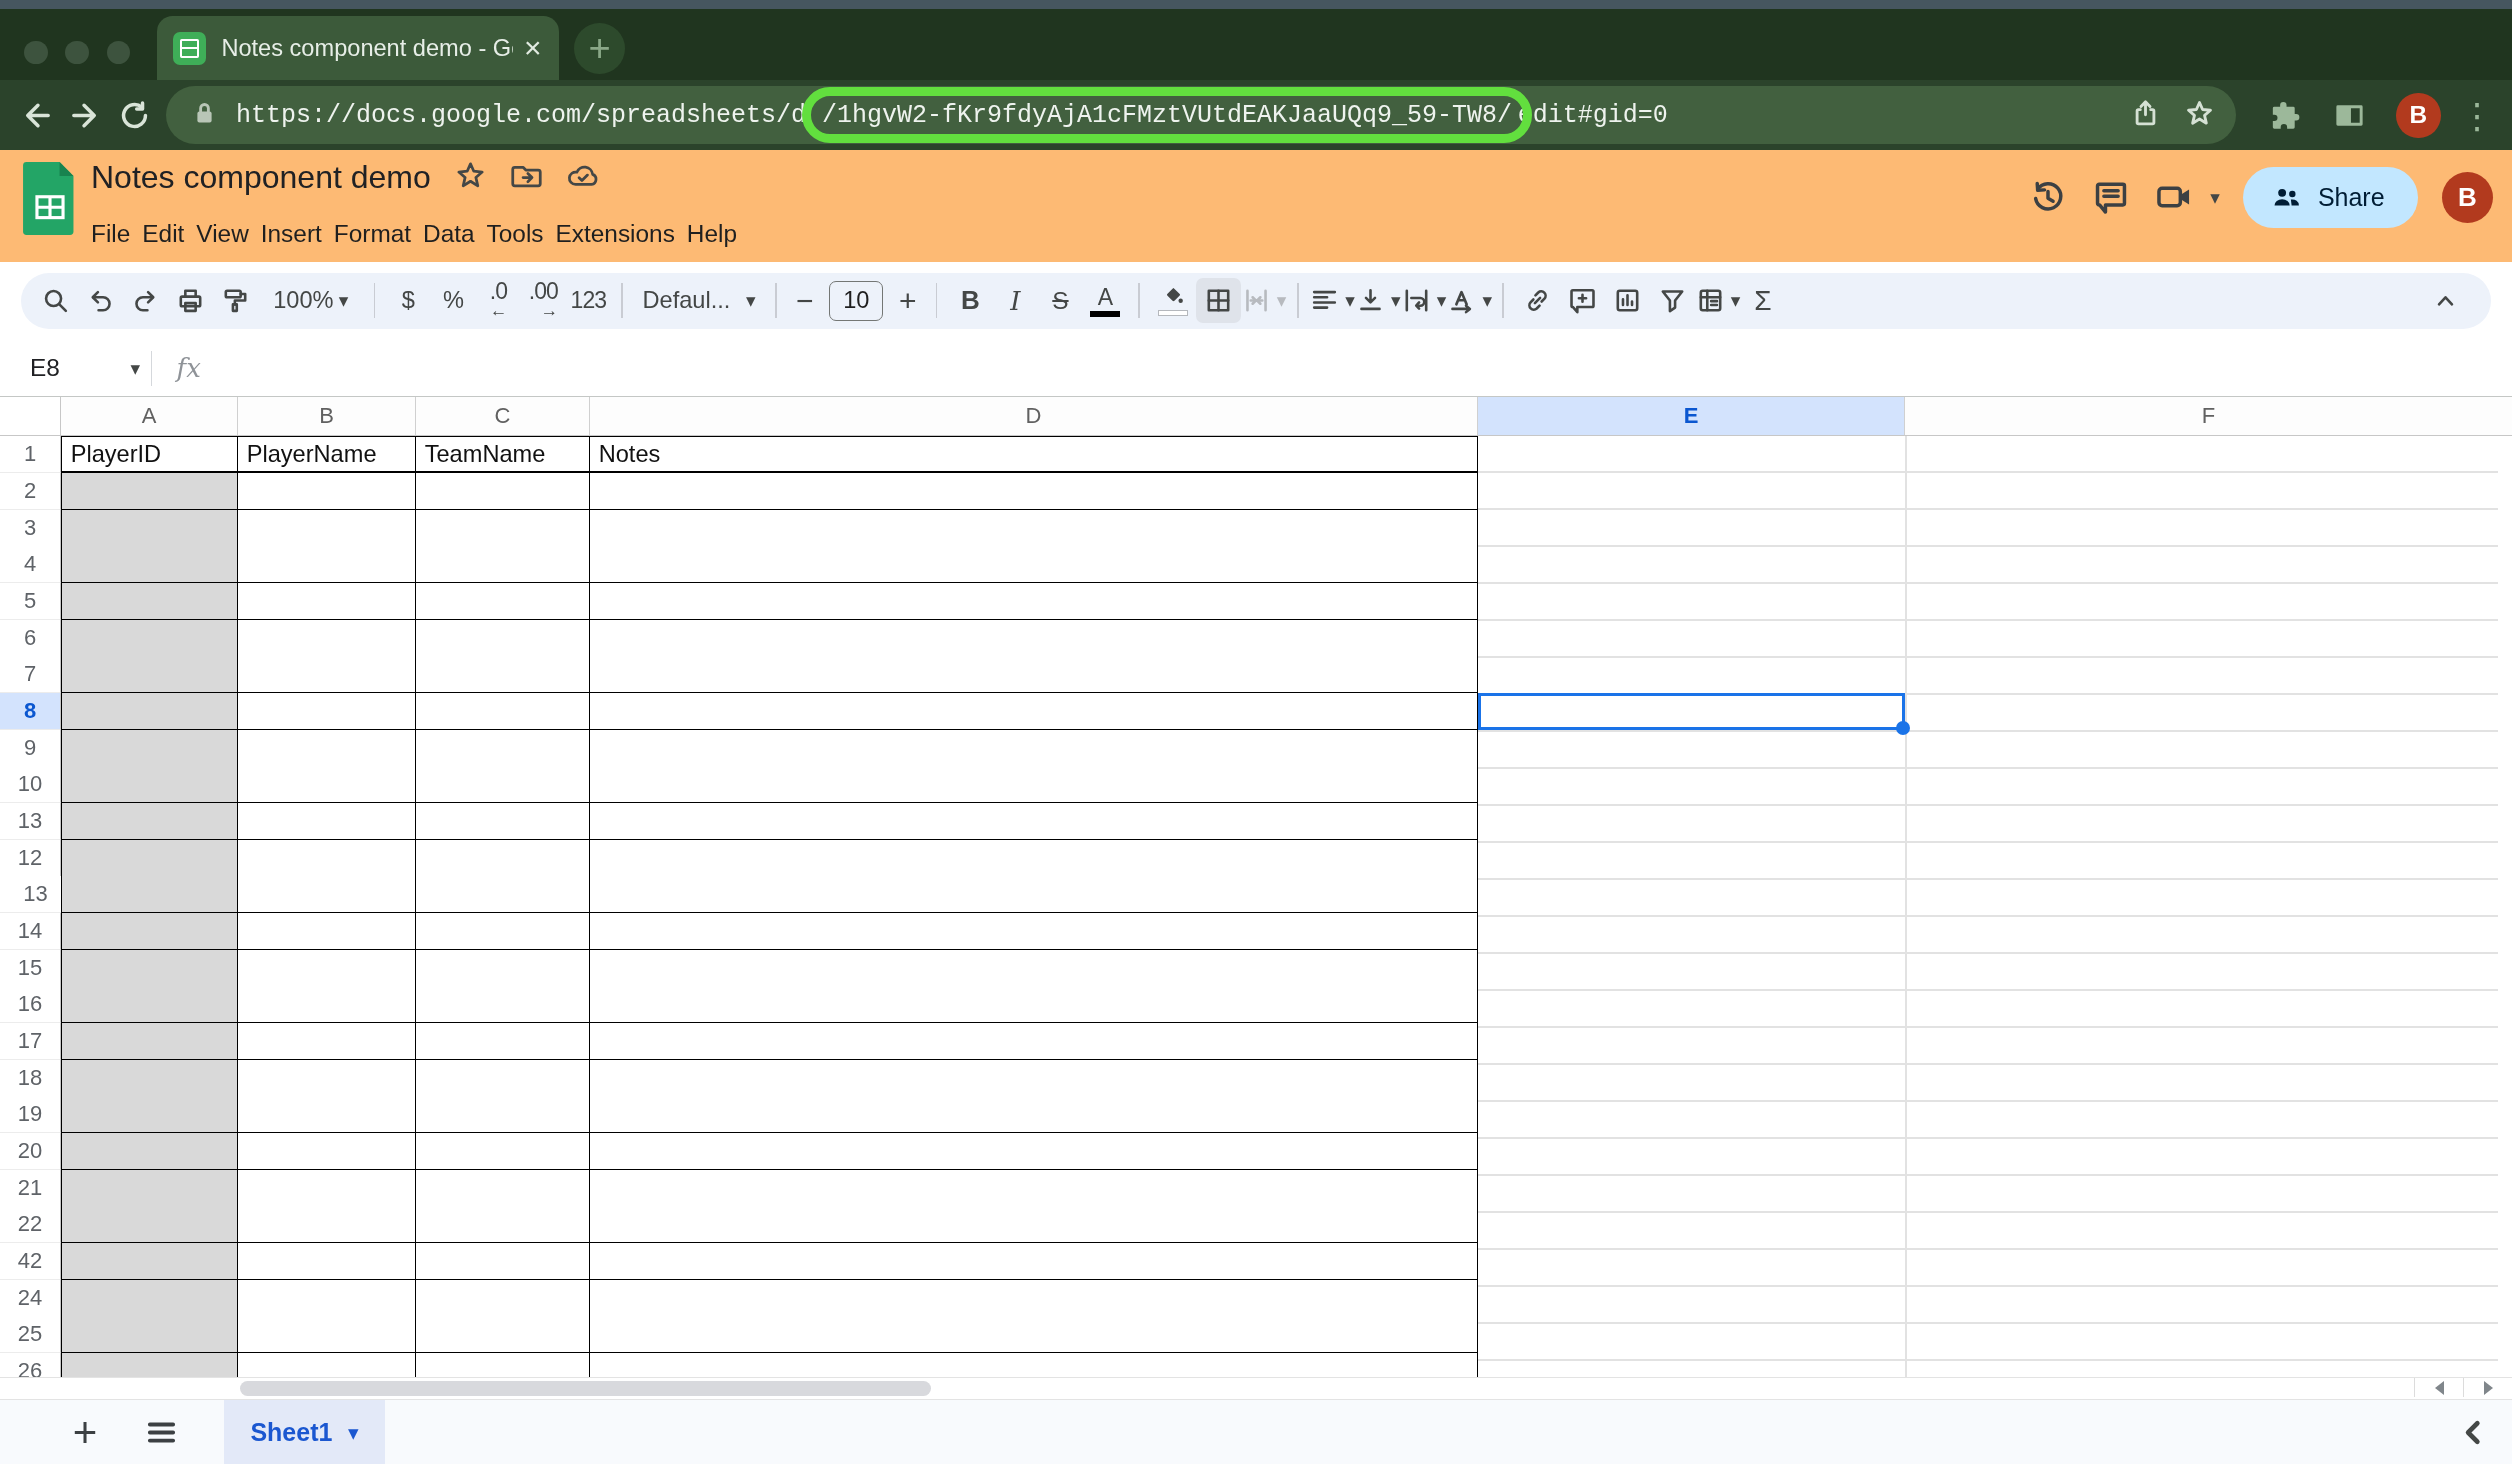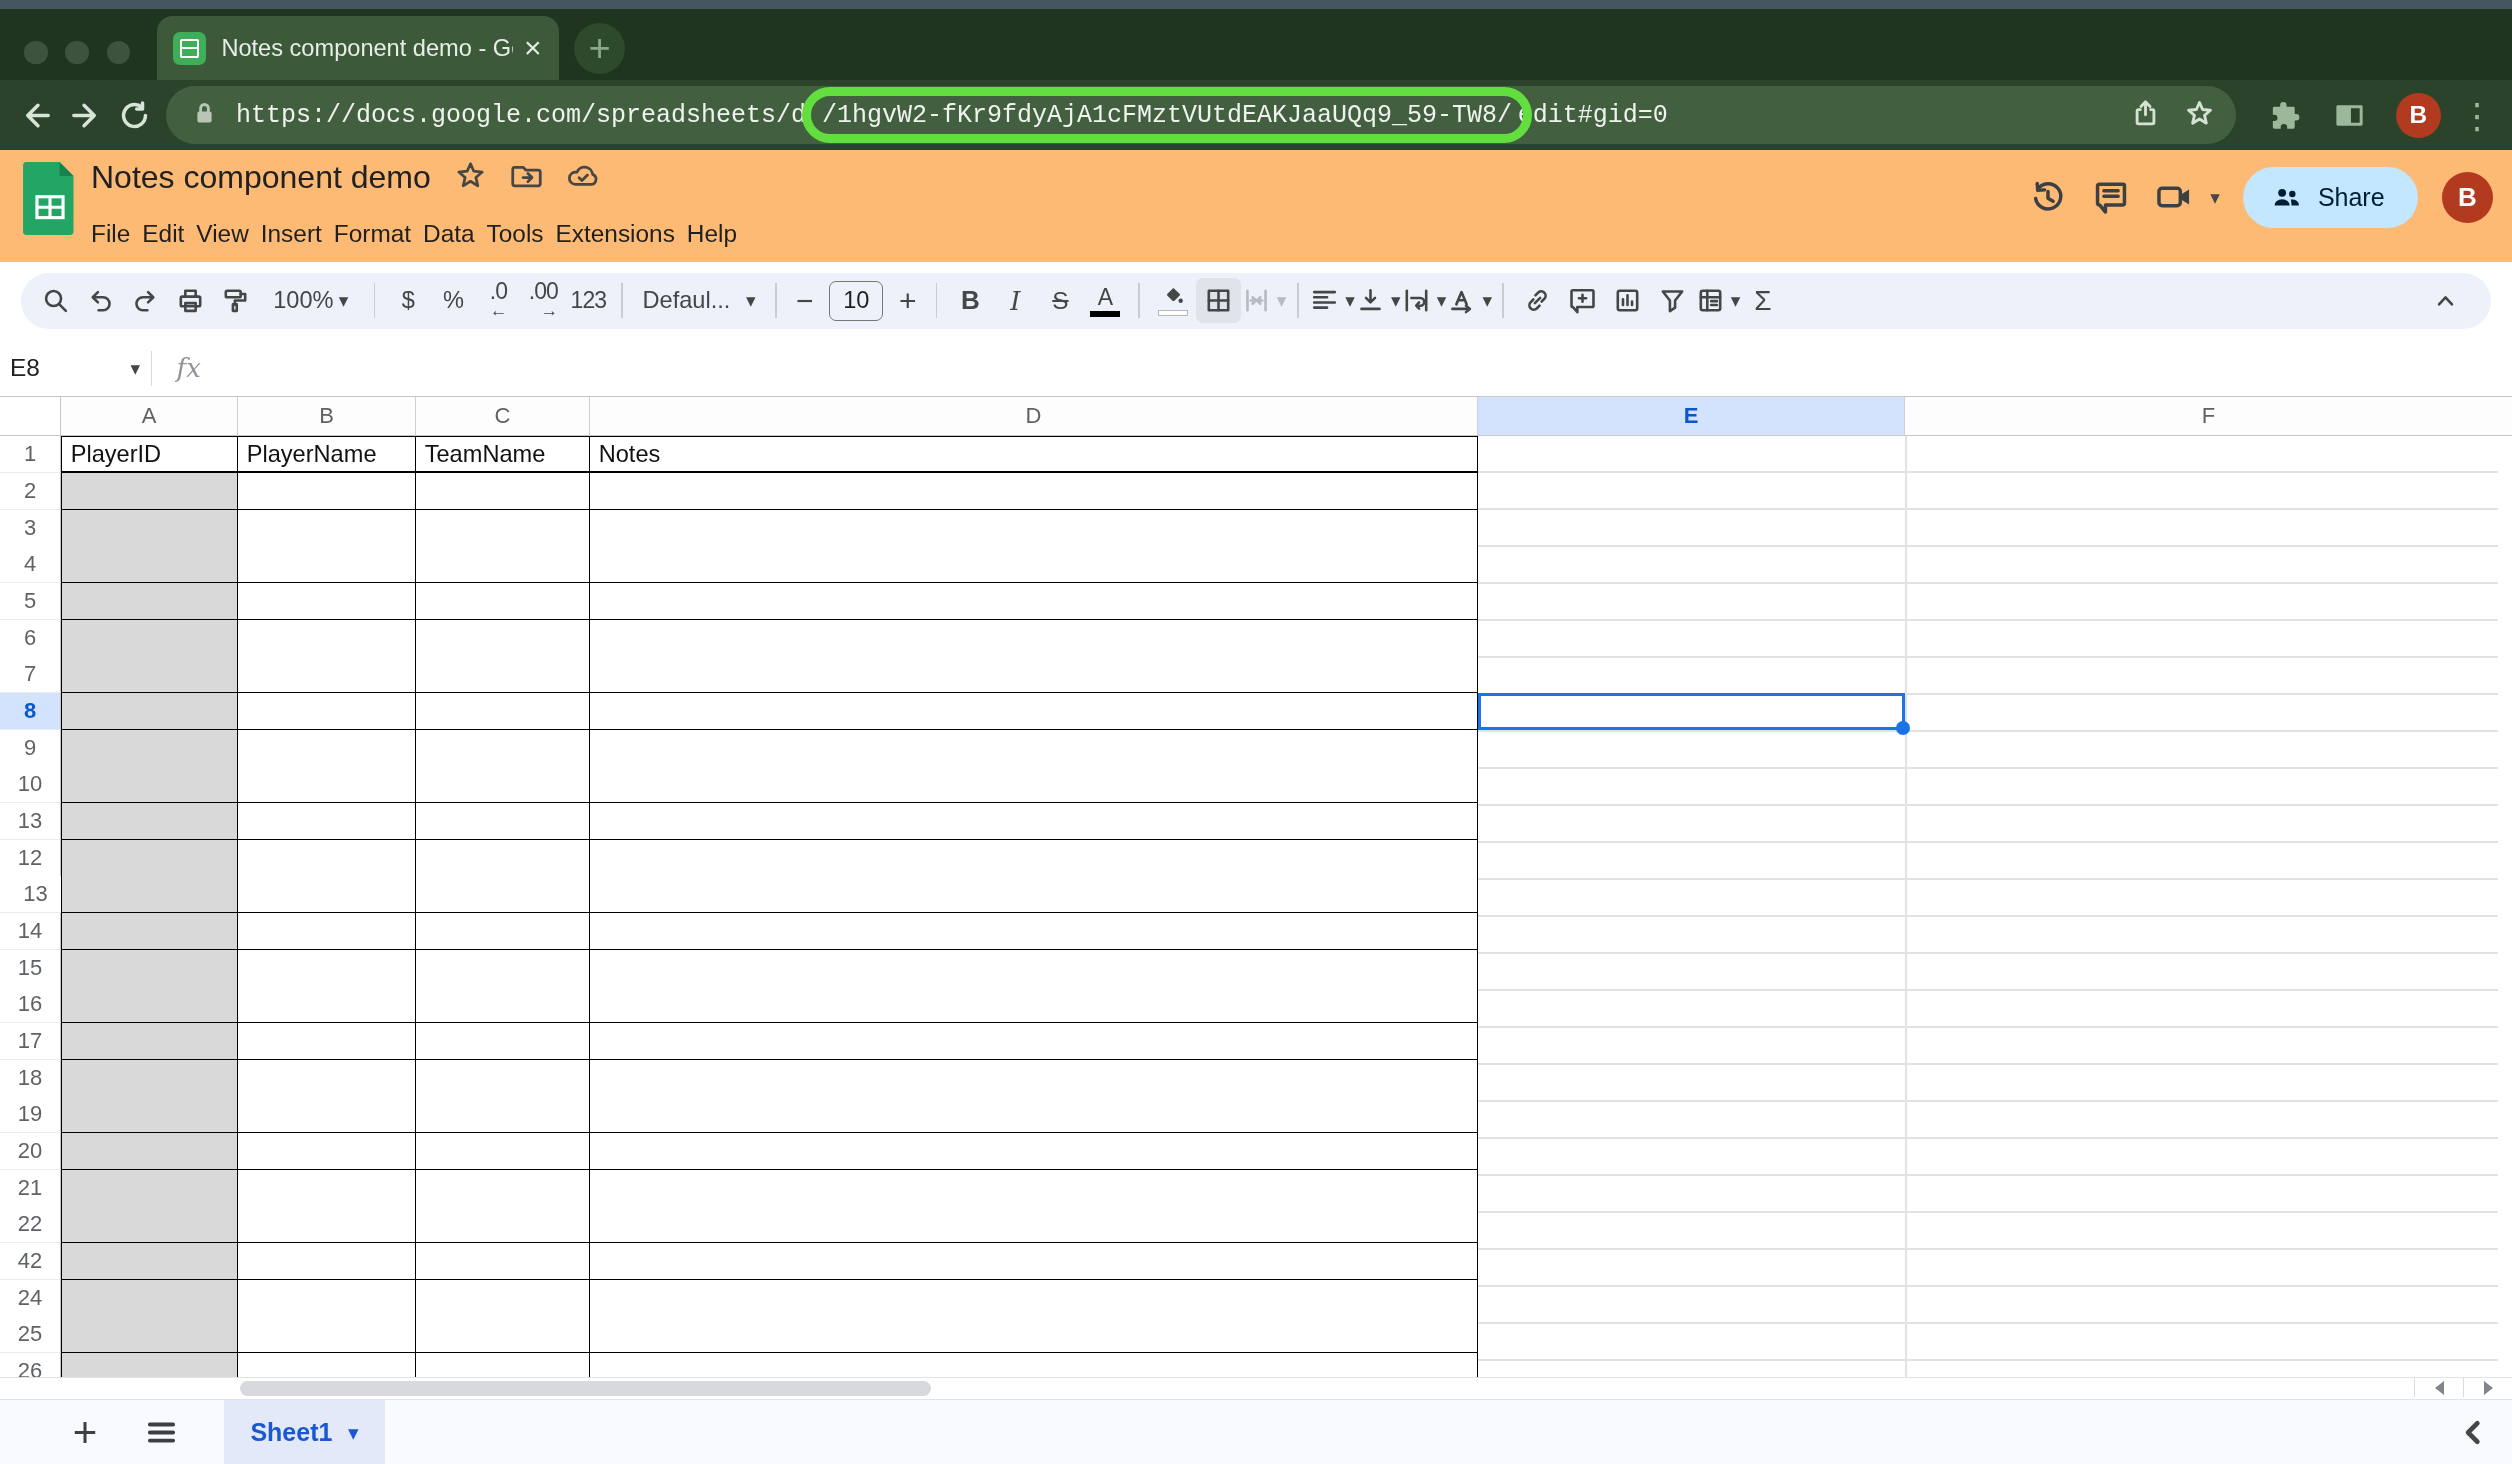--- a/index.html
+++ b/index.html
@@ -71,21 +71,21 @@
   .ital-i { font-family:"DejaVu Serif", serif; font-style:italic; font-size:26px; }
   .strike-s { font-size:24.4px; text-decoration:line-through; }
   .a-color { display:flex; flex-direction:column; align-items:center; line-height:26px; }
   .a-color .bar { width:30px; height:6.1px; background:#000; margin-top:1.7px; }
   .fill-bar { width:30px; height:6.1px; background:#fff; border:0.9px solid #b5b8bd; margin-top:1.7px; }
   .sigma { font-size:28px; }
   .chev-end { margin-left:auto; }
 
   
   .fxbar { position:absolute; left:0; top:340px; width:100%; height:57px; background:#fff; border-bottom:1.7px solid #c4c7c5; display:flex; align-items:center; }
-  .namebox { width:140px; padding-left:10px; font-size:24.4px; color:#202124; display:flex; align-items:center; justify-content:space-between; }
+  .namebox { width:140px; padding-left:30px; font-size:24.4px; color:#202124; display:flex; align-items:center; justify-content:space-between; }
   .fx-div { width:1.7px; height:35px; background:#d5d8dc; margin:0 15.7px 0 10.5px; }
   .fx-glyph { font-family:"DejaVu Serif", serif; font-style:italic; font-size:26px; color:#8f9398; margin-left:8.7px; }
   .fx-input { flex:1; height:100%; }
 
   
   #grid { position:absolute; left:0; top:397px; width:2512px; height:980px; background:#fff; overflow:hidden; }
   #grid > div { position:absolute; }
   .corner { background:#fff; border-right:1.7px solid #c7c7c7; border-bottom:1.7px solid #c7c7c7; }
   .colhdr { background:#fdfdfd; border-right:1.7px solid #d0d0d0; border-bottom:1.7px solid #c7c7c7; color:#616161; font-size:22px; display:flex; align-items:center; justify-content:center; }
   .colhdr.sel { background:#d3e3fd; color:#0b57d0; font-weight:bold; }

